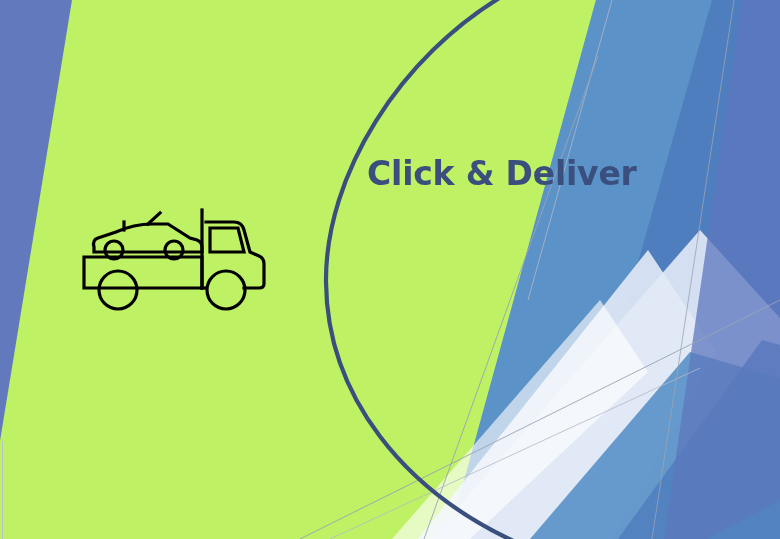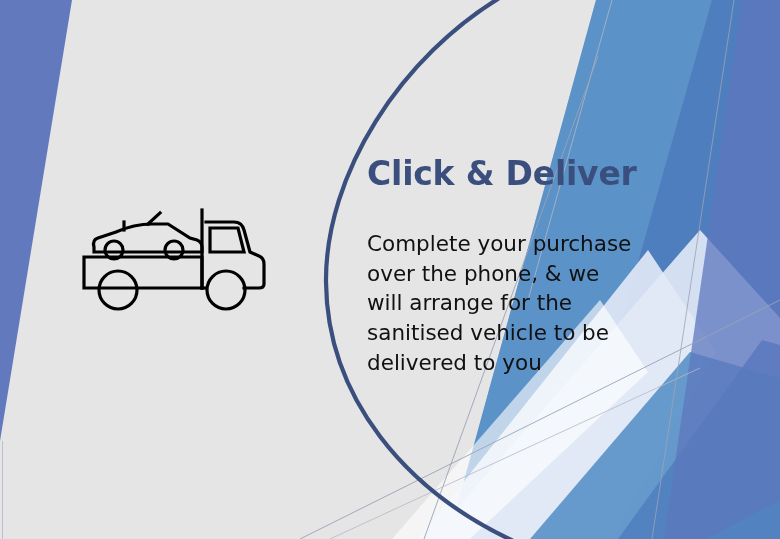--- a/index.html
+++ b/index.html
@@ -5,21 +5,21 @@
   html, body {
     margin: 0;
     padding: 0;
     background: #ffffff;
   }
   #slide {
     position: relative;
     width: 780px;
     height: 539px;
     overflow: hidden;
-    background: #e5e5e5;
+    background: #bef264;
     font-family: "DejaVu Sans", sans-serif;
   }
   #bg-decor {
     position: absolute;
     left: 0;
     top: 0;
     width: 780px;
     height: 539px;
     pointer-events: none;
   }
@@ -117,16 +117,15 @@
       <line x1="70" y1="24" x2="82" y2="13"></line>
       <line x1="46" y1="30" x2="46" y2="22"></line>
 
       <circle cx="36" cy="50" r="9"></circle>
       <circle cx="96" cy="50" r="9"></circle>
     </g>
   </svg>
 
   <div id="text-block">
     <h1 id="slide-title">Click &amp; Deliver</h1>
-    <p id="slide-body">Complete your purchase over the phone, &amp; we will arrange for the sanitised vehicle to be delivered to you</p>
   </div>
 
 </div>
 
 </body></html>

